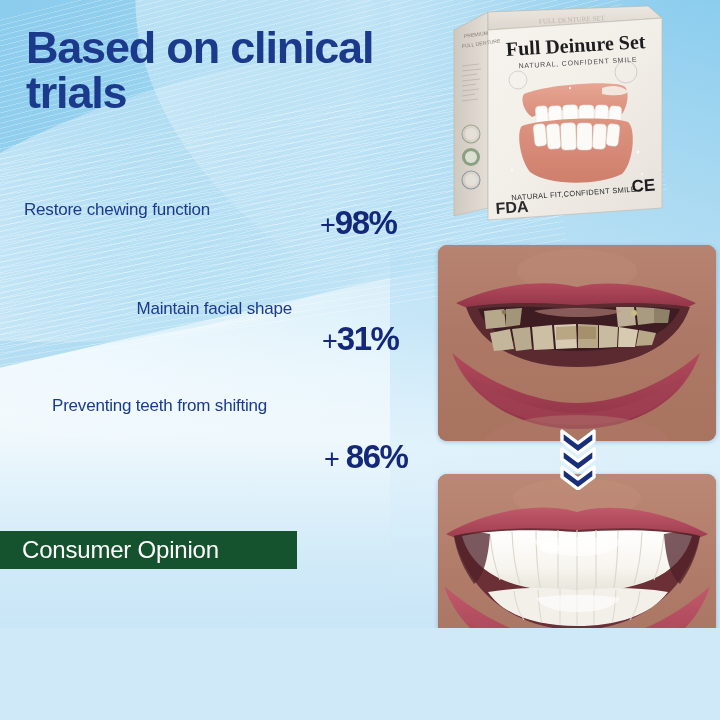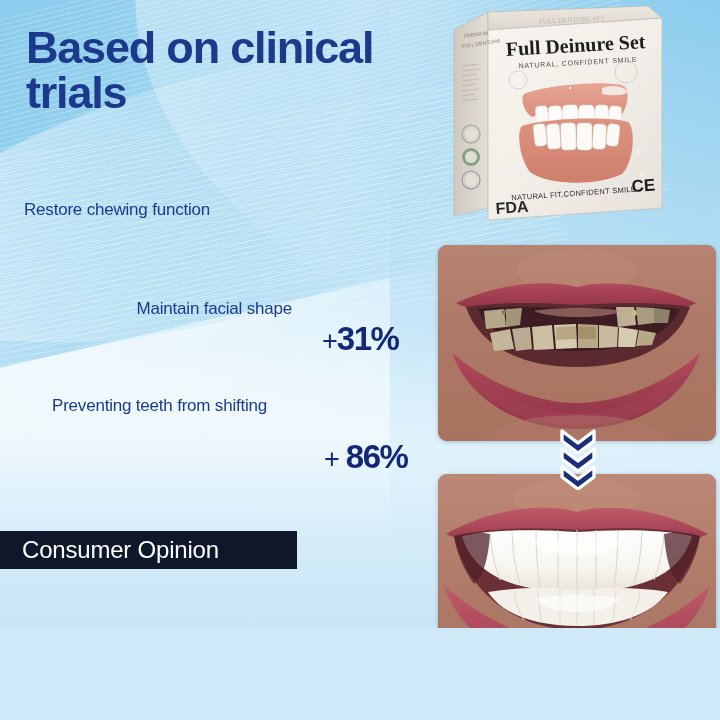--- a/index.html
+++ b/index.html
@@ -96,21 +96,21 @@
   .brow.r-a .bpct{left:296px;top:4px;}
   .brow.r-b .btext{top:6px;text-align:right;}
   .brow.r-b .bpct{left:298px;top:27px;}
   .brow.r-c .btext{top:10px;margin-left:28px;}
   .brow.r-c .bpct{left:300px;top:52px;}
   .brow.r-c .bpct .plus{margin-right:7px;}
 
   
   .banner{
     position:absolute;left:0;top:531px;width:297px;height:38px;
-    background:#0f172a;
+    background:#14532d;
     display:flex;align-items:center;
   }
   .banner span{
     color:#ffffff;font-size:24px;font-weight:400;
     margin-left:22px;letter-spacing:-.2px;
   }
   .opinion{
     position:absolute;left:24px;top:596px;width:400px;
     color:#1b3a8c;font-size:24px;line-height:1.3;font-weight:400;
     letter-spacing:-.2px;
@@ -150,20 +150,21 @@
   <div class="stripes"></div>
   <div class="stripes2"></div>
   <div class="bg-fade-bottom"></div>
 
   <div class="headline">Based on clinical trials</div>
 
   <div class="benefits">
 
     <div class="brow r-a">
       <div class="btext">Restore chewing function</div>
+      <div class="bpct"><span class="plus">+</span><span class="num">98%</span></div>
     </div>
 
     <div class="brow r-b">
       <div class="btext">Maintain facial shape</div>
       <div class="bpct"><span class="plus">+</span><span class="num">31%</span></div>
     </div>
 
     <div class="brow r-c">
       <div class="btext">Preventing teeth from shifting</div>
       <div class="bpct"><span class="plus">+</span><span class="num">86%</span></div>

